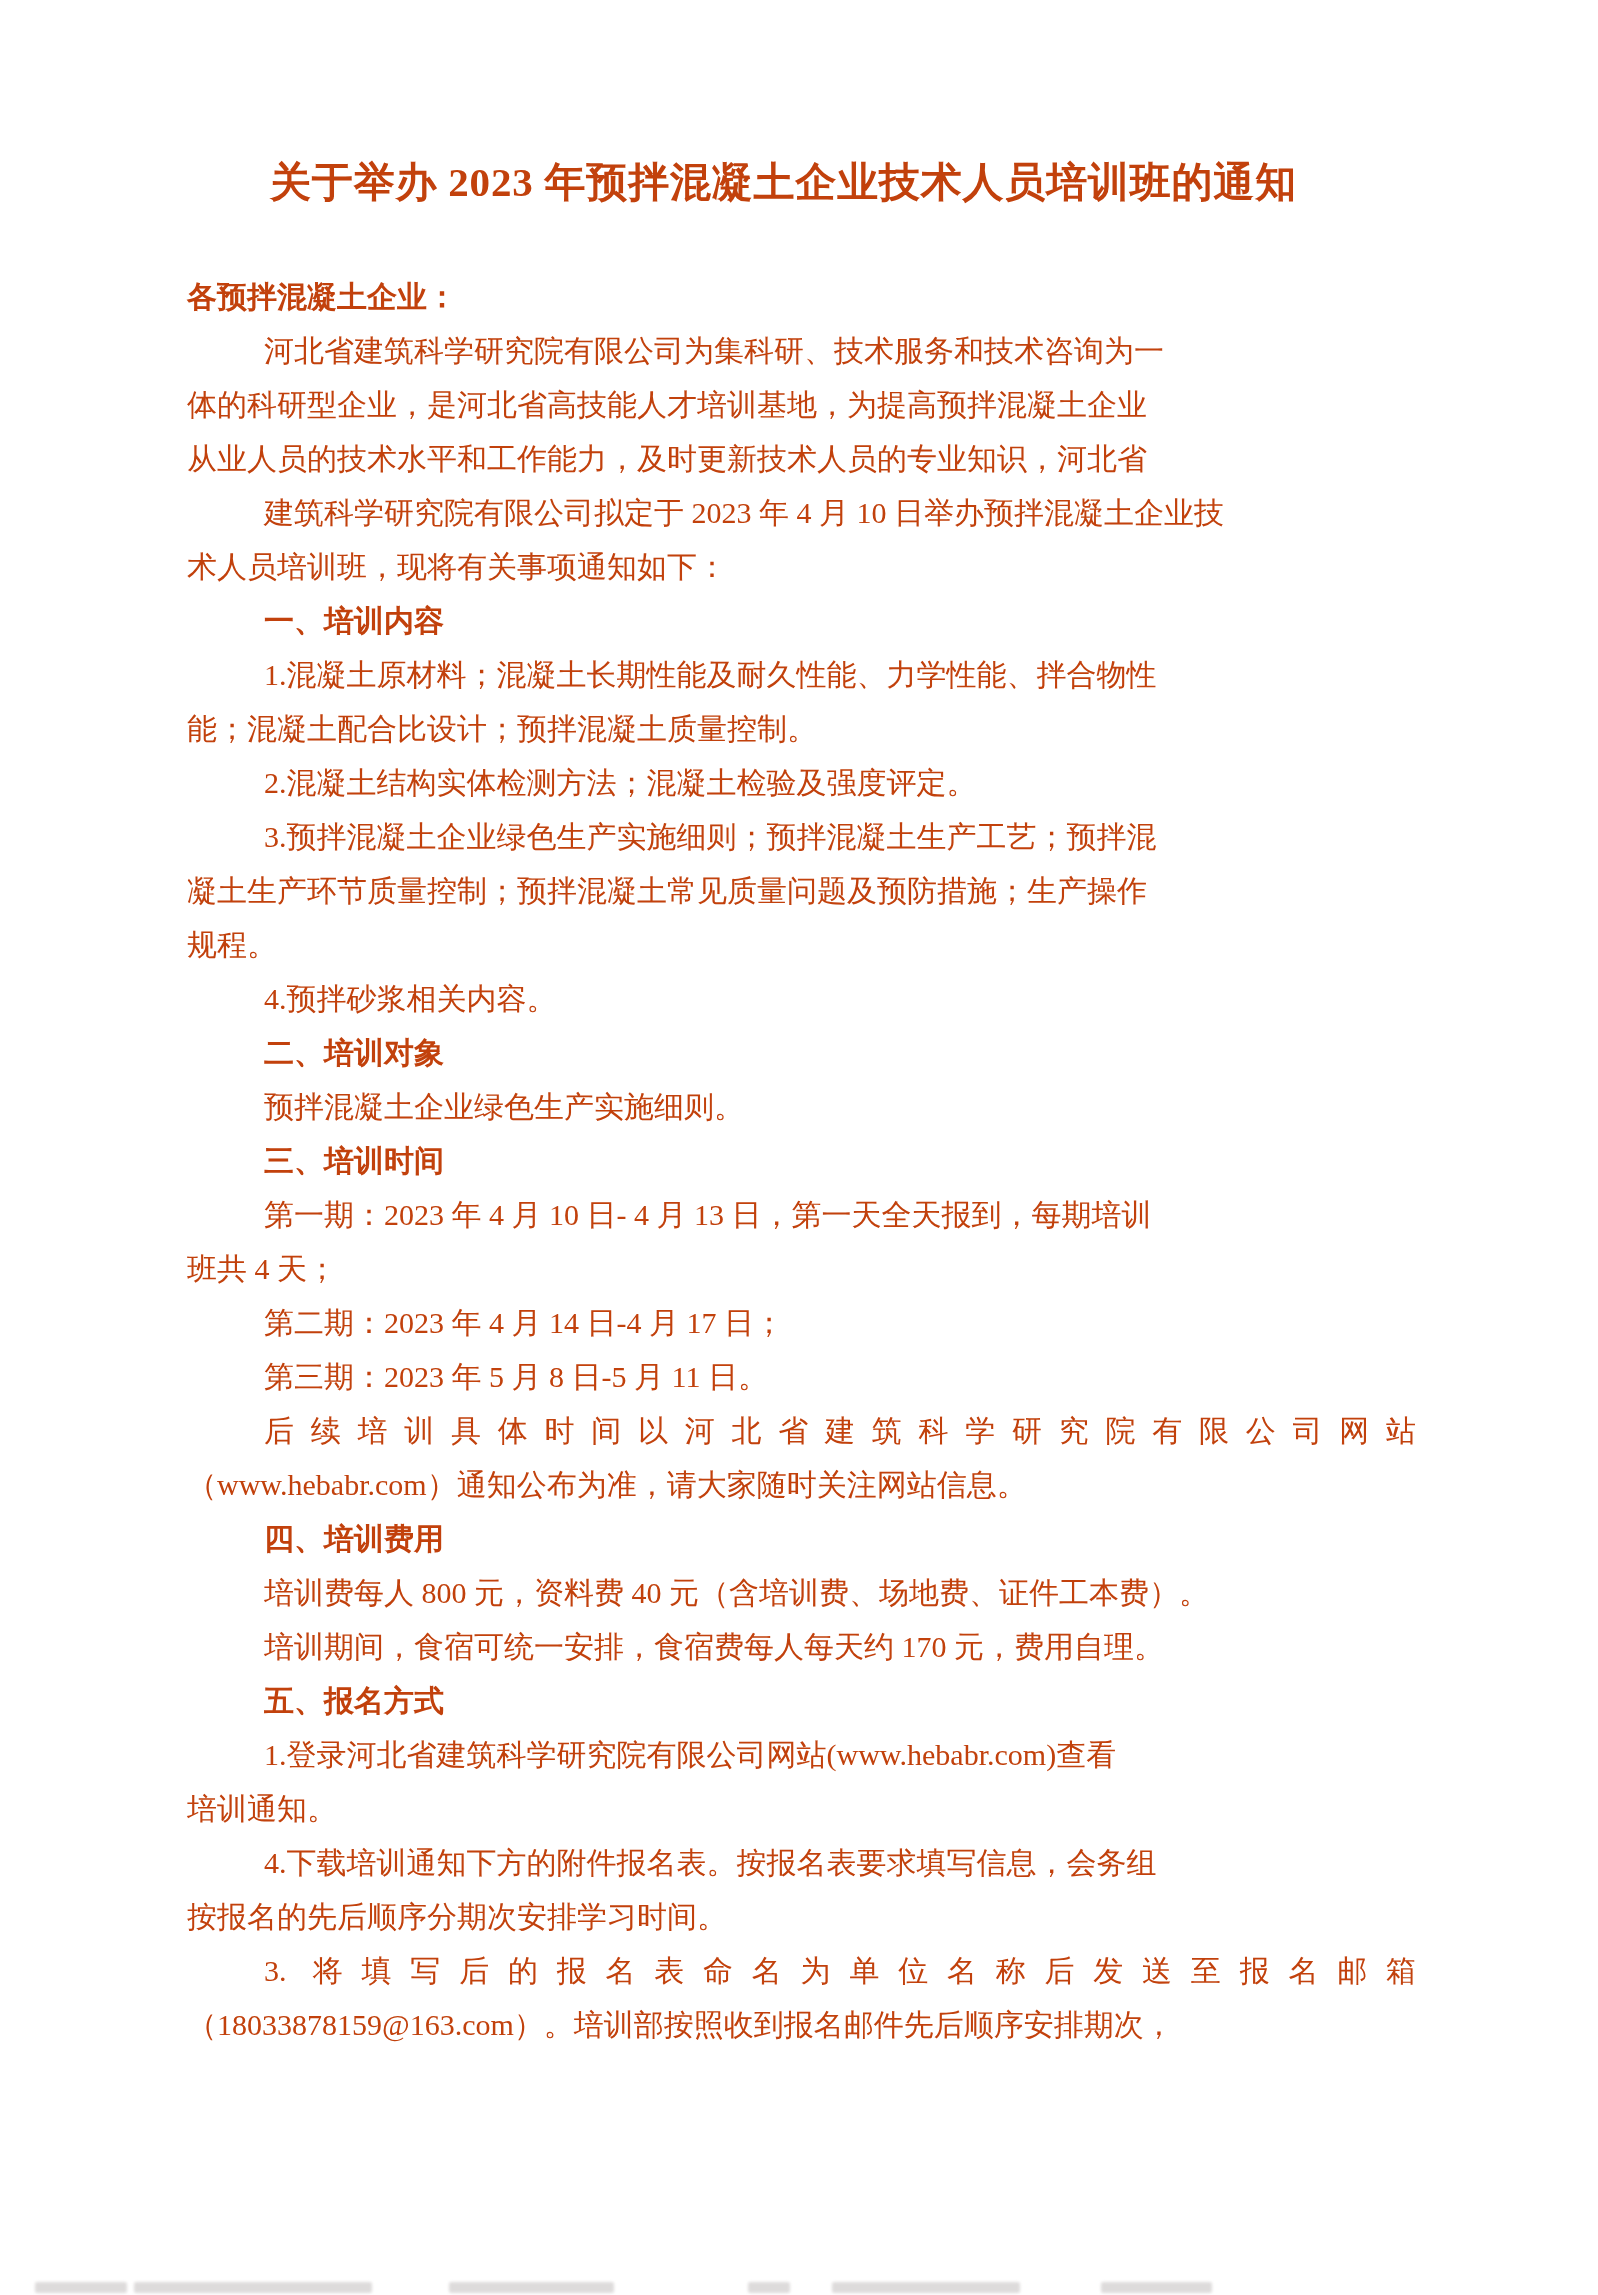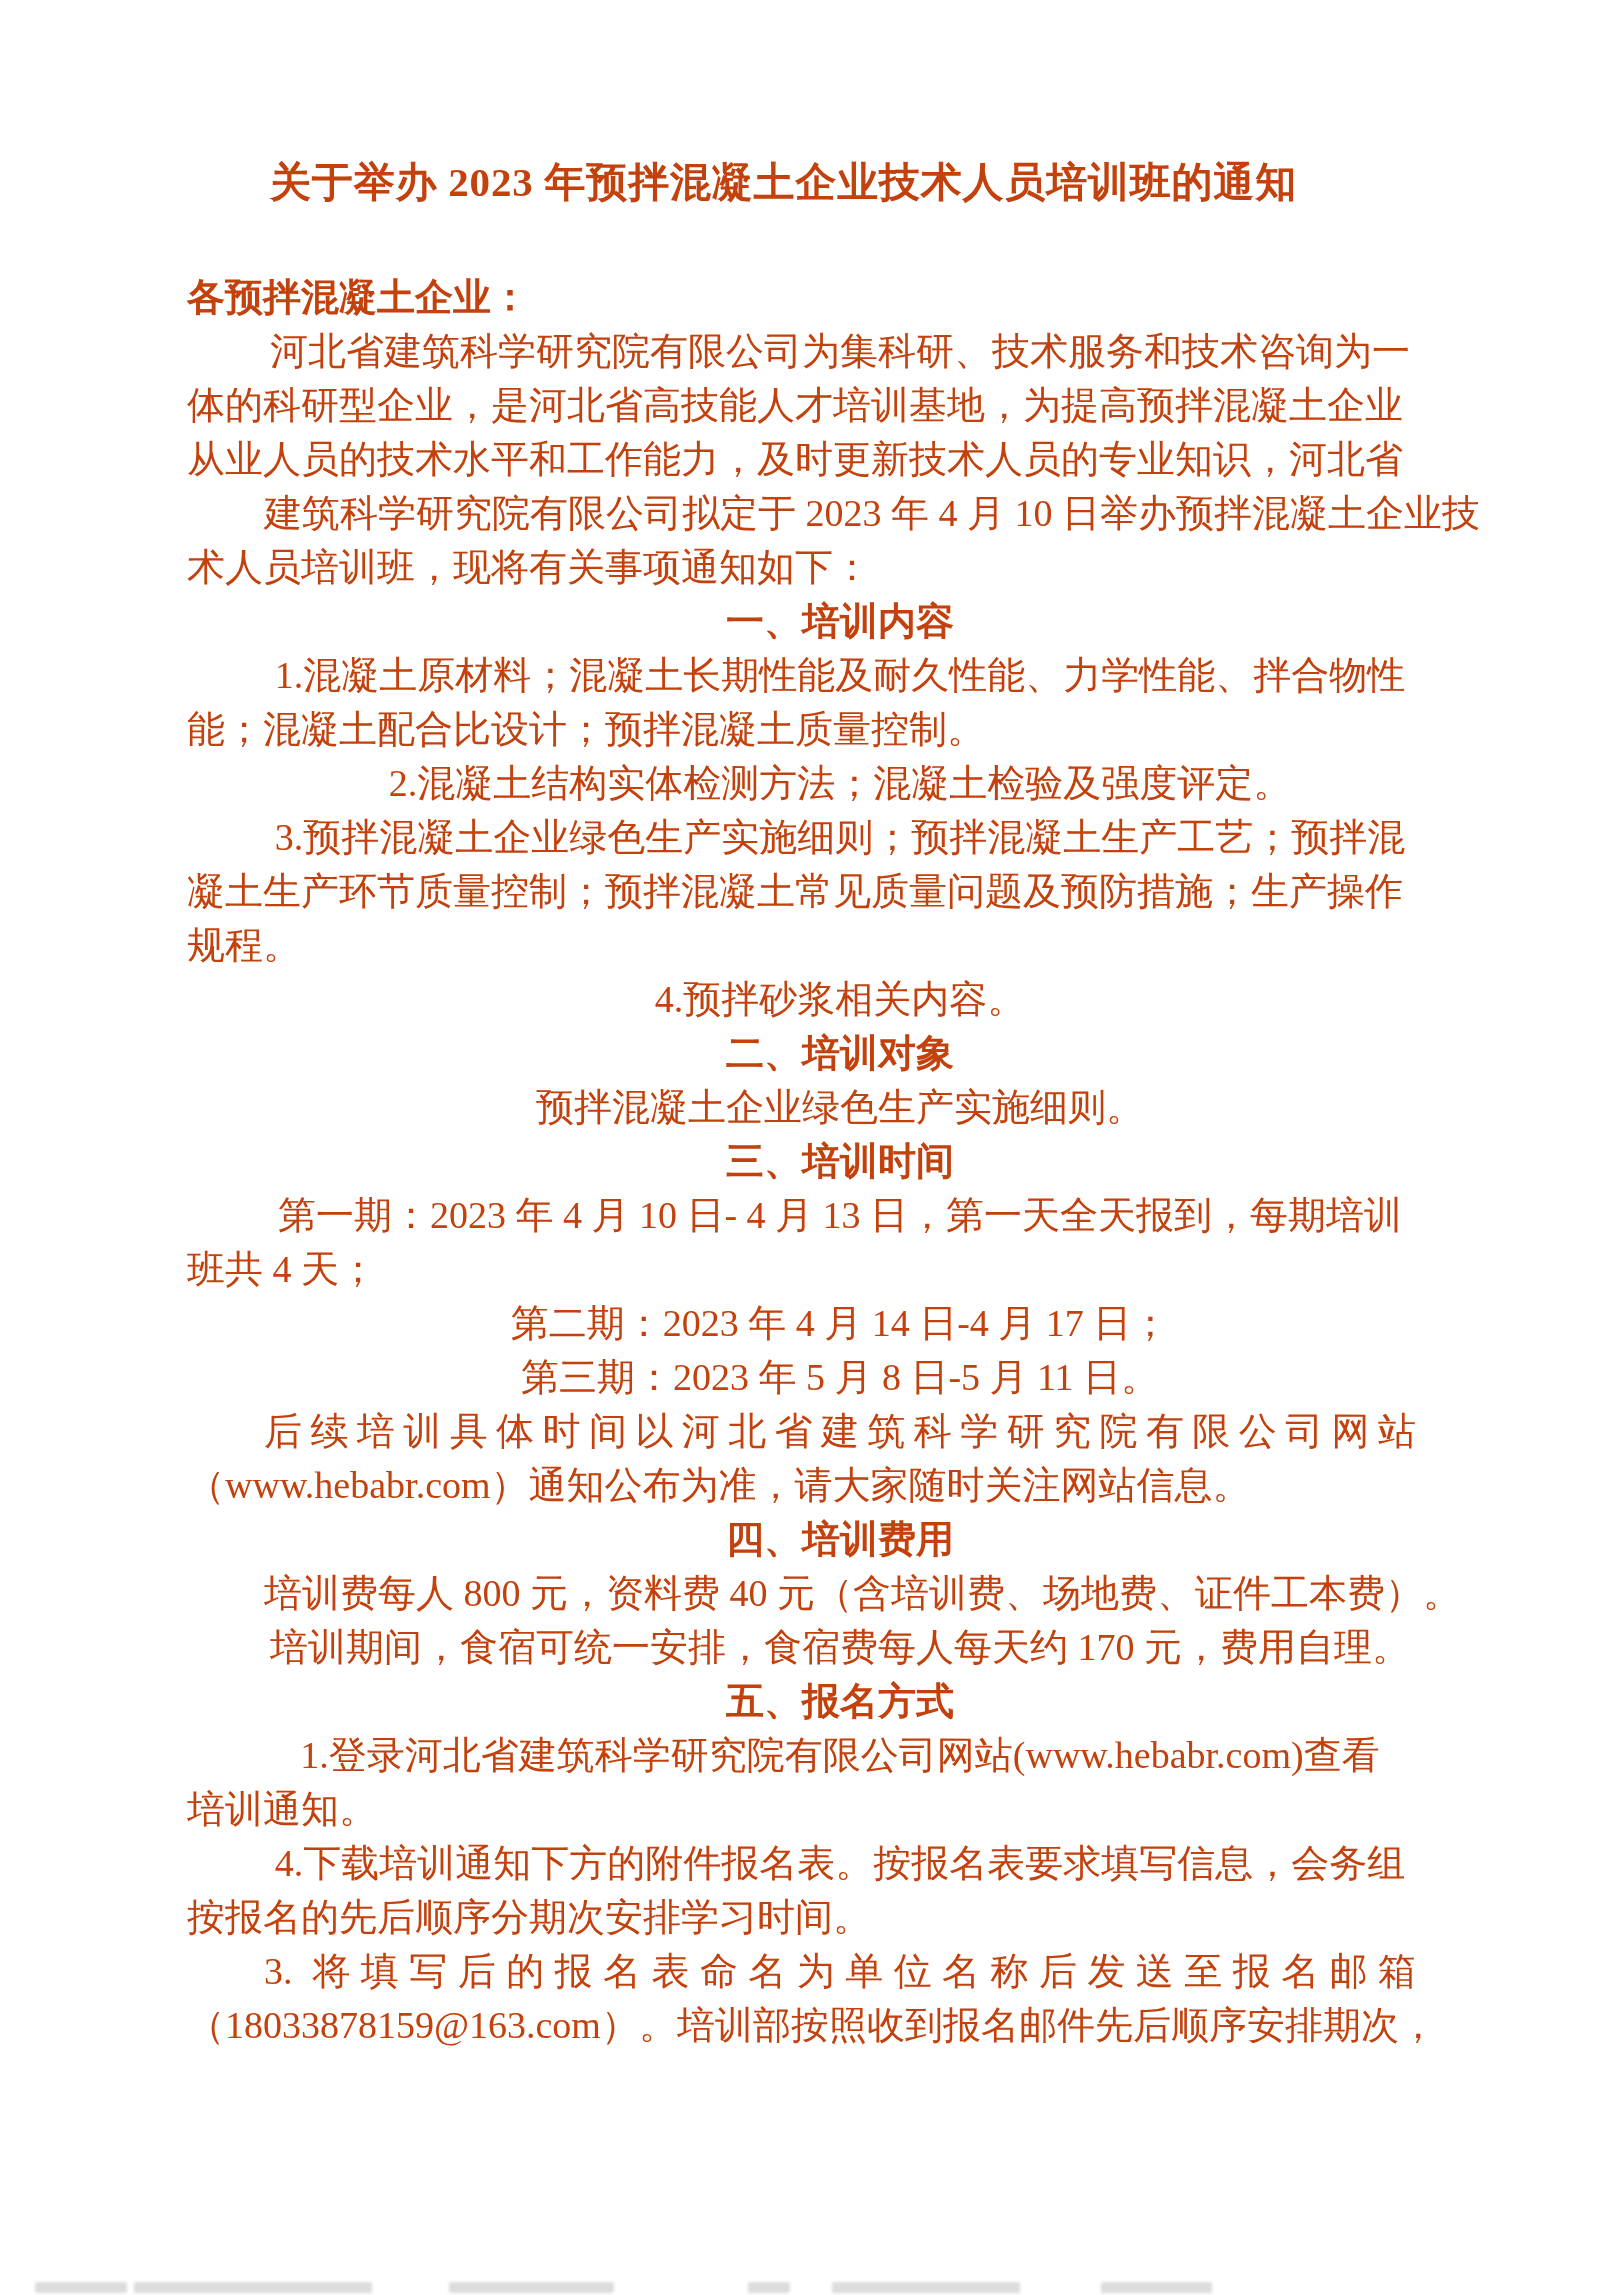--- a/index.html
+++ b/index.html
@@ -30,26 +30,25 @@
   }
   .content {
     position: absolute;
     top: 270px;
     left: 187px;
     width: 1229px;
   }
   .line {
     height: 54px;
     line-height: 54px;
-    font-size: 38px;
+    font-size: 30px;
     white-space: nowrap;
   }
   .ind {
     text-indent: 77px;
-    text-align: center;
   }
   .bold {
     font-weight: 700;
   }
   
   .jwide {
     white-space: normal;
     text-align: justify;
     text-align-last: justify;
     text-justify: inter-character;

